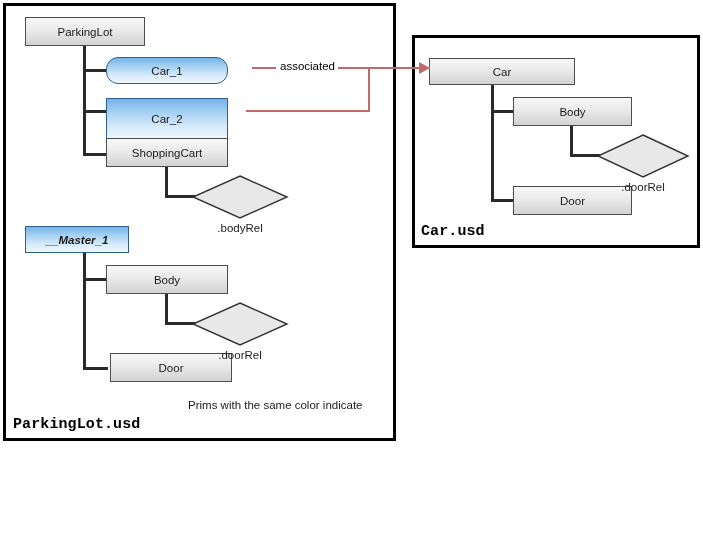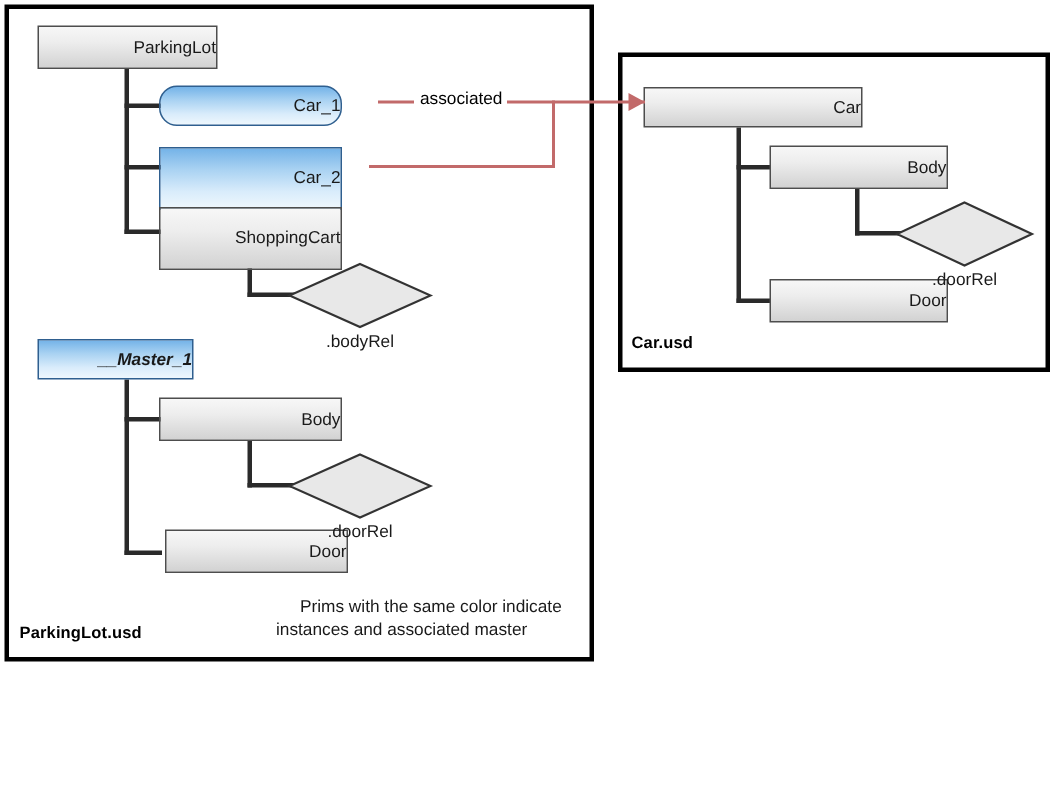--- a/index.html
+++ b/index.html
@@ -24,34 +24,35 @@
 
   .panel {
     position: absolute;
     box-sizing: border-box;
     border: 3px solid #000000;
     background: #ffffff;
   }
 
   .panel-label {
     position: absolute;
-    font-size: 11px;
+    font-size: 15px;
     font-weight: bold;
     color: #000000;
     white-space: nowrap;
     letter-spacing: 0.1px;
+    font-family: Liberation Mono, monospace;
   }
 
   .node {
     position: absolute;
     box-sizing: border-box;
     border: 1px solid #4a4a4a;
     display: flex;
     align-items: center;
-    justify-content: flex-end;
+    justify-content: center;
     font-size: 11.5px;
     color: #1a1a1a;
     white-space: nowrap;
     z-index: 5;
   }
 
   .node.gray {
     background: linear-gradient(to bottom, #f7f7f7 0%, #ededed 38%, #d2d2d2 100%);
     border-color: #4d4d4d;
   }
@@ -143,21 +144,21 @@
   <div class="connector" style="left:83px; top:153px; width:25px; height:3px;"></div>
 
   <div class="node blue" style="left:106px; top:57px; width:122px; height:27px;border-radius:12px;">
     <span>Car_1</span>
   </div>
 
   <div class="node blue" style="left:106px; top:98px; width:122px; height:42px;">
     <span>Car_2</span>
   </div>
 
-  <div class="node gray" style="left:106px; top:138px; width:122px; height:42px;">
+  <div class="node gray" style="left:106px; top:138px; width:122px; height:29px;">
     <span>ShoppingCart</span>
   </div>
 
   <div class="connector" style="left:165px; top:167px; width:3px; height:31px;"></div>
   <div class="connector" style="left:165px; top:195px; width:33px; height:3px;"></div>
 
   <div class="diamond-wrap" style="left:192px; top:175px; width:96px; height:44px;">
     <svg width="96" height="44" viewBox="0 0 96 44">
       <polygon points="48,1 95,22 48,43 1,22" fill="#e8e8e8" stroke="#333333" stroke-width="1.4"></polygon>
     </svg>
@@ -183,22 +184,21 @@
     <svg width="96" height="44" viewBox="0 0 96 44">
       <polygon points="48,1 95,22 48,43 1,22" fill="#e8e8e8" stroke="#333333" stroke-width="1.4"></polygon>
     </svg>
   </div>
   <div class="diamond-label" style="left:192px; top:317px; width:96px;">.doorRel</div>
 
   <div class="node gray" style="left:110px; top:353px; width:122px; height:29px;">
     <span>Door</span>
   </div>
 
-  <div class="caption" style="left:200px; top:398px;">Prims with the same color indicate</div>
-  <div class="caption" style="left:184px; top:413px;">instances and associated master</div>
+  <div class="caption" style="left:188px; top:398px;">Prims with the same color indicate</div>
 
   <div class="panel" style="left:412px; top:35px; width:288px; height:213px;"></div>
 
   <div class="panel-label" style="left:421px; top:223px;">Car.usd</div>
 
   <div class="node gray" style="left:429px; top:58px; width:146px; height:27px;">
     <span>Car</span>
   </div>
 
   <div class="connector" style="left:491px; top:85px; width:3px; height:117px;"></div>

